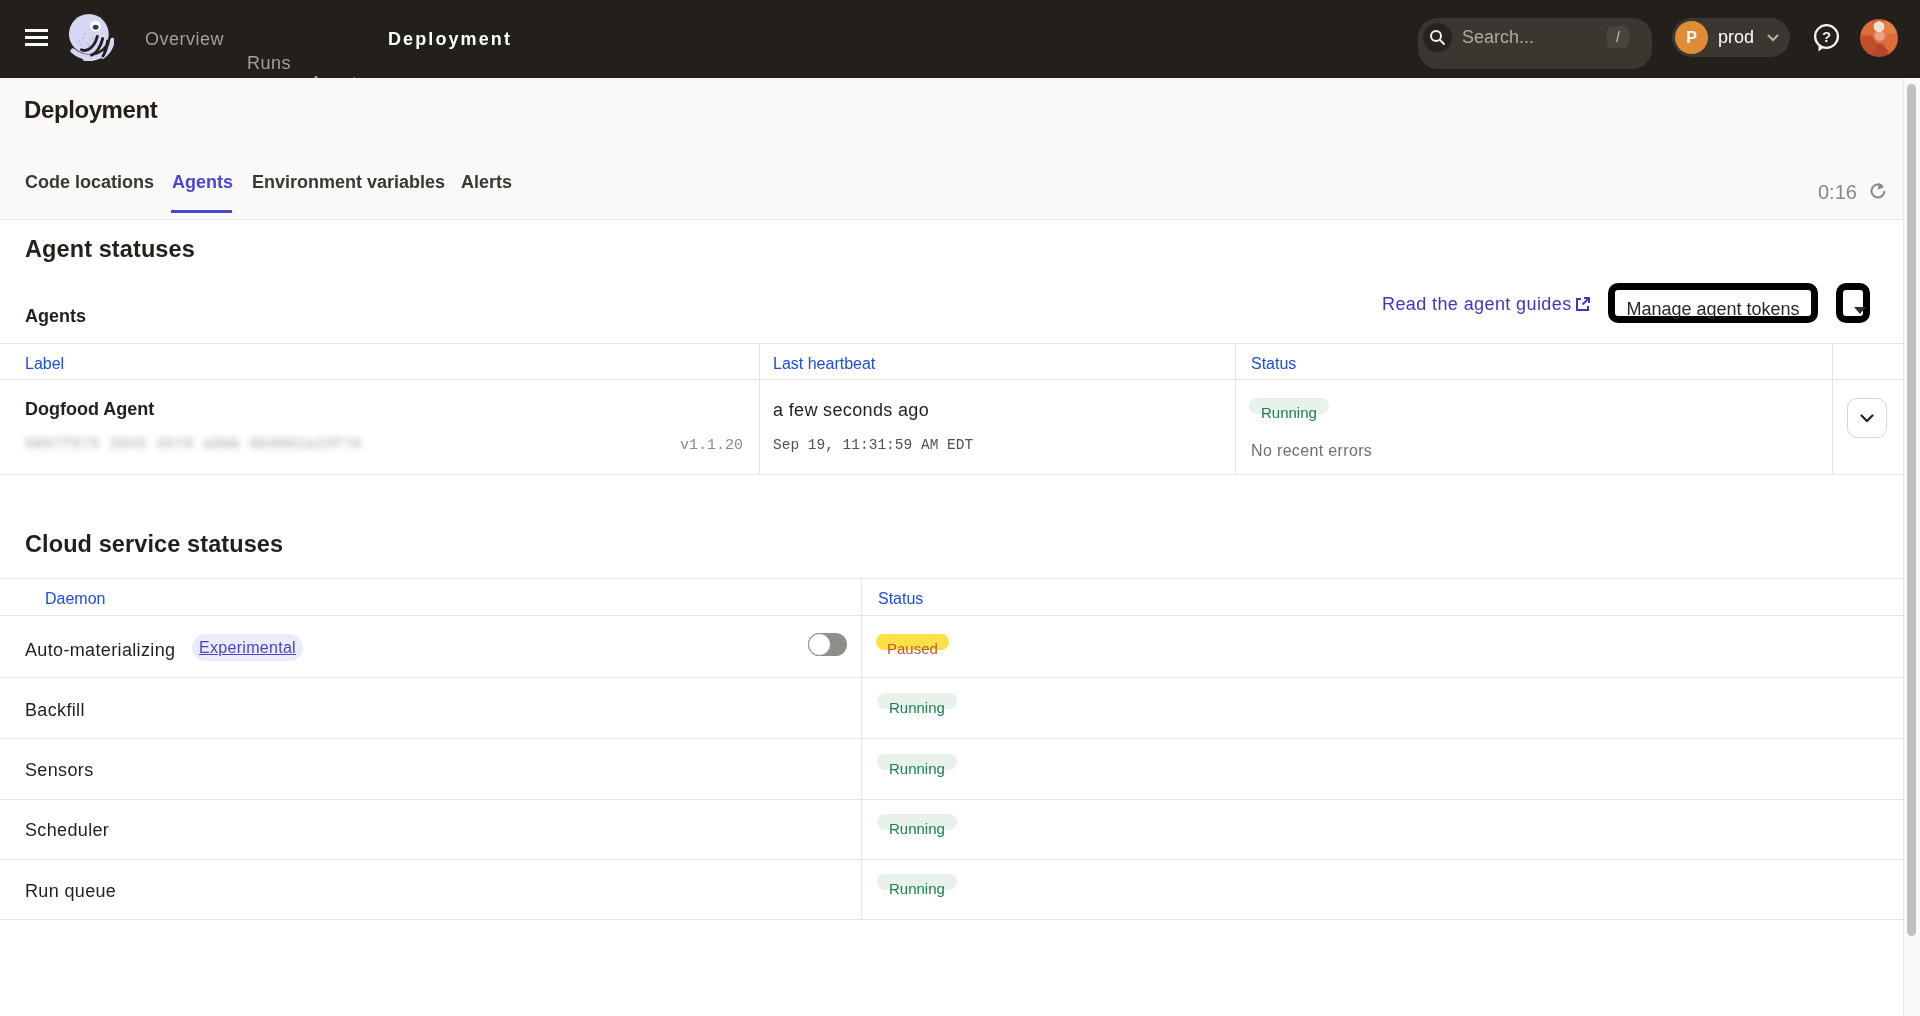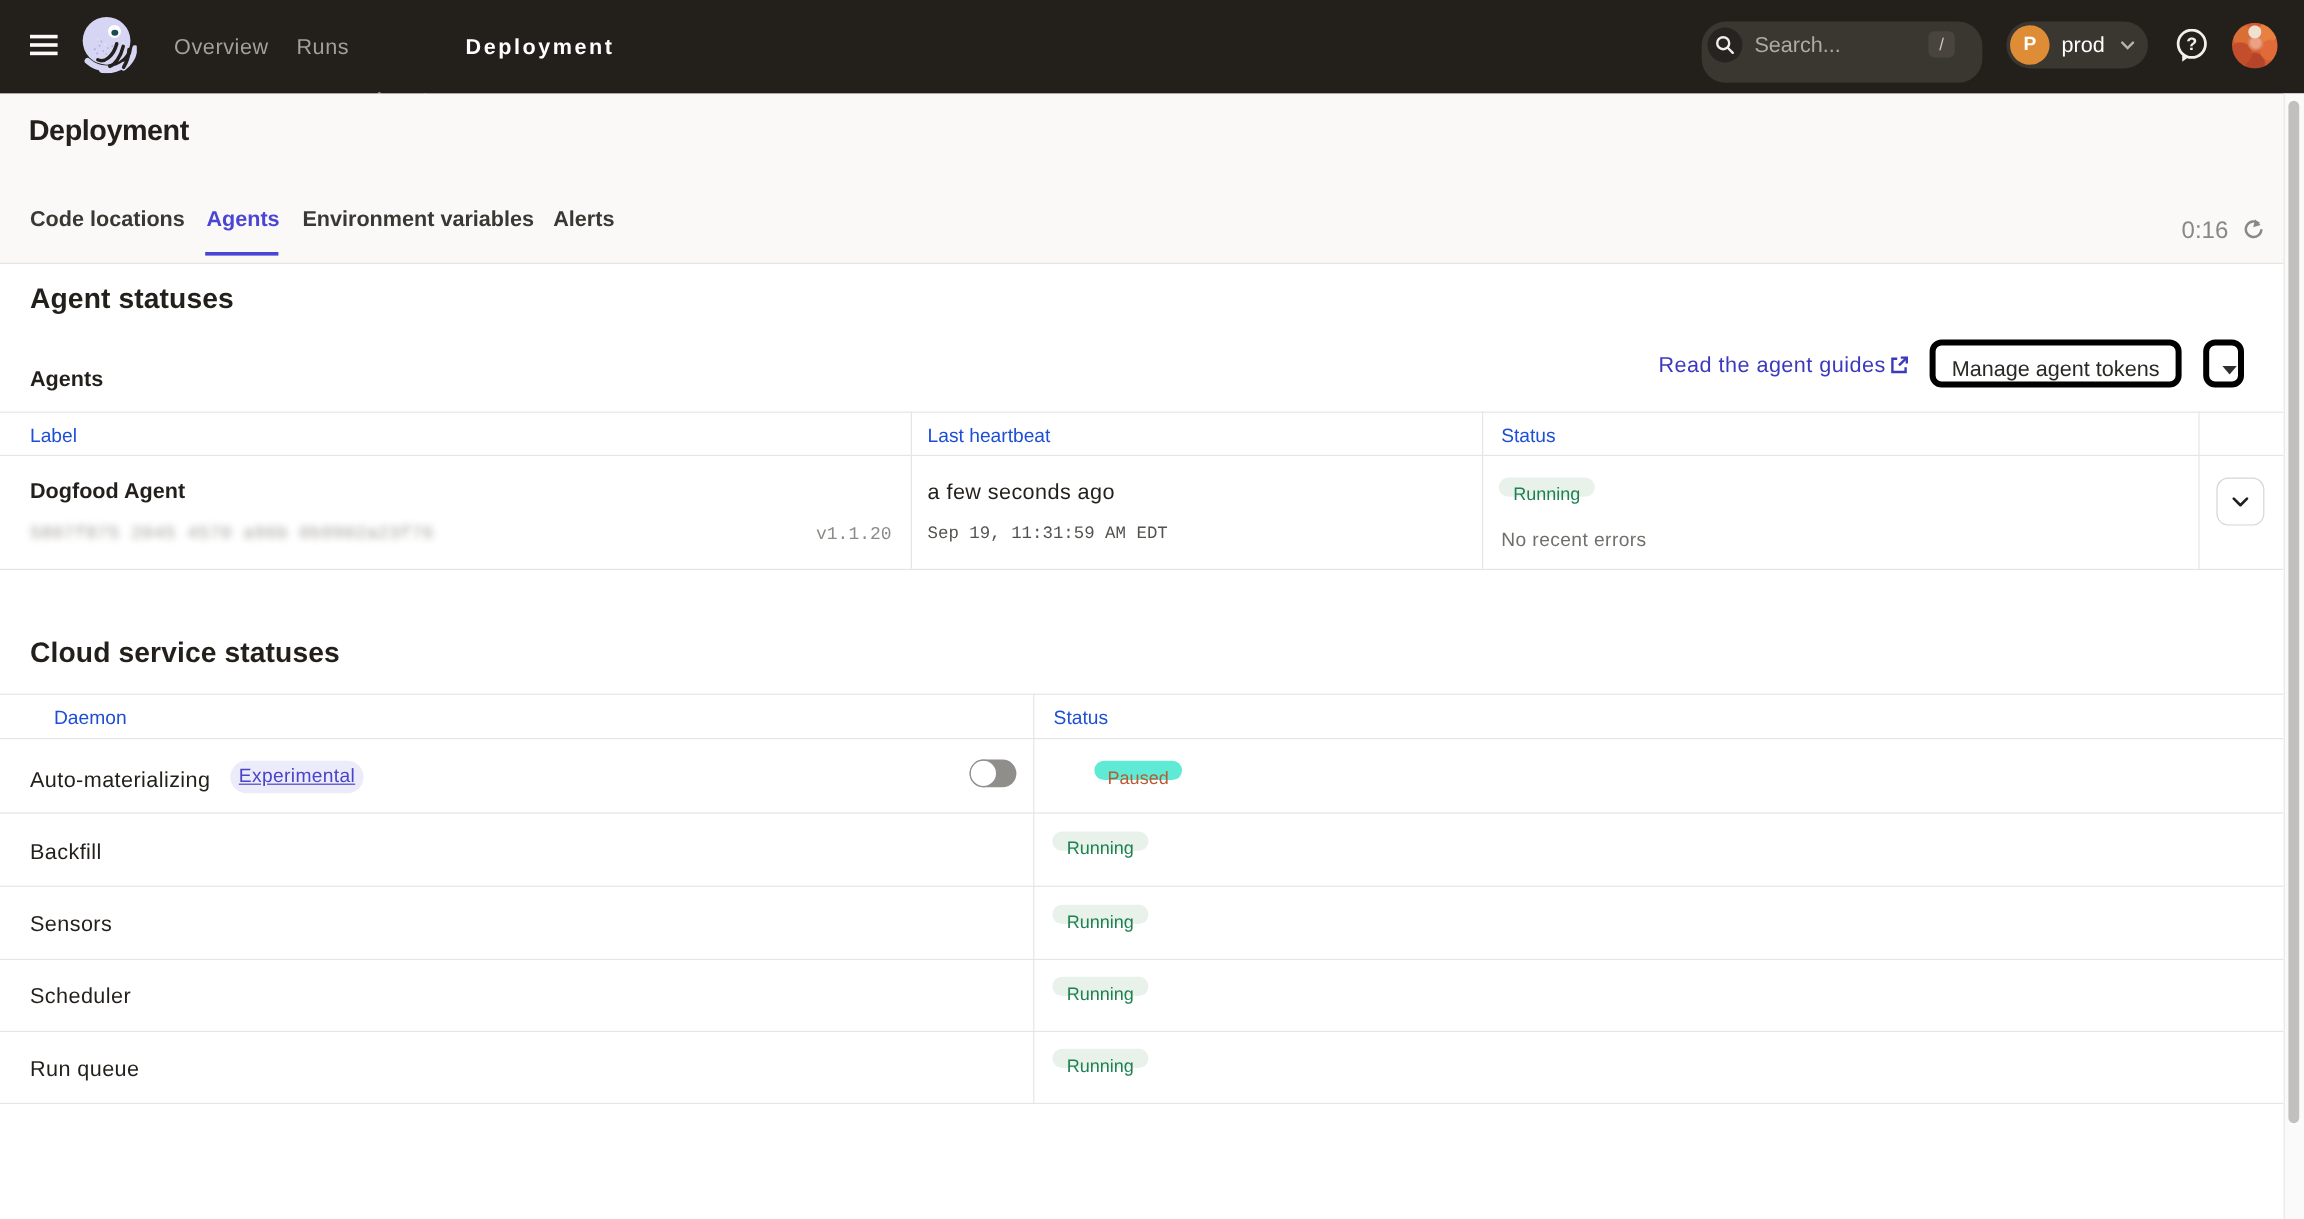--- a/index.html
+++ b/index.html
@@ -35,33 +35,33 @@
 .h1 { position:absolute; left:24px; top:96px; font-size:24px; letter-spacing:-0.4px; font-weight:700; color:#231F1B; }
 .tab { position:absolute; top:172px; font-size:18px; font-weight:700; color:#3A3833; }
 .tab.active { color:#4B45D6; }
 .underline { position:absolute; left:171px; top:210px; width:61px; height:3px; background:#4B45D6; }
 .timer { position:absolute; left:1818px; top:181px; font-size:20px; color:#8A8884; }
 
 .h2 { position:absolute; left:25px; font-size:23.5px; letter-spacing:0.1px; font-weight:700; color:#231F1B; }
 .h3 { position:absolute; left:25px; font-size:18px; font-weight:700; color:#231F1B; }
 
 .aglink { position:absolute; left:1382px; top:294px; font-size:18px; letter-spacing:0.4px; color:#3D39BE; }
-.btn { position:absolute; border:5px solid #000000; border-radius:10px; background:#fff; }
+.btn { position:absolute; border:7px solid #000000; border-radius:10px; background:#fff; }
 .btn1 { left:1608px; top:283px; width:210px; height:40px; font-size:18px; color:#2A2925; text-align:center; line-height:38px; }
 .btn2 { left:1836px; top:283px; width:34px; height:40px; }
 .btn2 .tri { position:absolute; left:11px; top:17px; width:0; height:0; border-left:6px solid transparent; border-right:6px solid transparent; border-top:7px solid #33312D; }
 
 .hline { position:absolute; left:0; width:1903px; height:1px; background:#E7E5E1; }
 .vline { position:absolute; width:1px; background:#E7E5E1; }
 .th { position:absolute; font-size:16px; color:#1d4ed8; }
 .cell { position:absolute; font-size:18px; letter-spacing:0.35px; color:#231F1B; }
 .mono { font-family:"Liberation Mono", monospace; }
 .pill { position:absolute; height:16px; border-radius:9px; font-size:15px; line-height:30px; padding:0 12px; }
 .pill.green { background:#E9F1EB; color:#1D8150; }
-.pill.cream { background:#5eead4; color:#BA5A34;margin-left:36px; }
+.pill.cream { background:#fde047; color:#BA5A34; }
 .badge { position:absolute; background:#ECEBFA; color:#4B44C8; font-size:16px; letter-spacing:0.3px; height:27px; line-height:27px; border-radius:14px; padding:0 7px; }
 .chevbtn { position:absolute; left:1847px; top:398px; width:40px; height:40px; border:1px solid #D7D5D1; border-radius:10px; background:#fff; }
 
 .toggle { position:absolute; left:808px; top:633px; width:39px; height:23px; background:#908E8A; border-radius:12px; }
 .toggle .knob { position:absolute; left:0px; top:0px; width:23px; height:23px; background:#fff; border:1.5px solid #908E8A; border-radius:50%; }
 
 .sbtrack { position:absolute; left:1903px; top:78px; width:17px; height:938px; background:#FAFAFA; border-left:1px solid #E8E8E8; }
 .sbthumb { position:absolute; left:1907px; top:84px; width:9px; height:852px; background:#C1C0BE; border-radius:5px; }
 .blur { filter:blur(3px); color:#A19F9B; }
 </style>
@@ -94,21 +94,21 @@
       <circle cx="17.5" cy="20.5" r="0.7"></circle>
         <circle cx="21.5" cy="31" r="0.7"></circle>
     </g>
     <g fill="#EFEDCB">
       <circle cx="14.5" cy="18.5" r="0.7"></circle>
         <circle cx="20.5" cy="23" r="0.7"></circle>
         <circle cx="35.5" cy="21.5" r="0.7"></circle>
     </g>
   </svg>
   <div class="navlink" style="left:145px;">Overview</div>
-  <div class="navlink" style="left:247px;">Runs</div>
+  <div class="navlink" style="left:247px;margin-top:24px;">Runs</div>
   <div class="navlink" style="left:310px;margin-top:44px;">Assets</div>
   <div class="navlink active" style="left:388px;">Deployment</div>
   <div class="search">
     <div class="mag">
       <svg width="17" height="17" style="position:absolute;left:6px;top:6px;" viewBox="0 0 17 17">
           <circle cx="7" cy="7" r="5" stroke="#F1EFEA" stroke-width="2" fill="none"></circle>
           <line x1="11" y1="11" x2="15" y2="15" stroke="#F1EFEA" stroke-width="2" stroke-linecap="round"></line>
         </svg>
     </div>
     <div class="stext">Search...</div>

